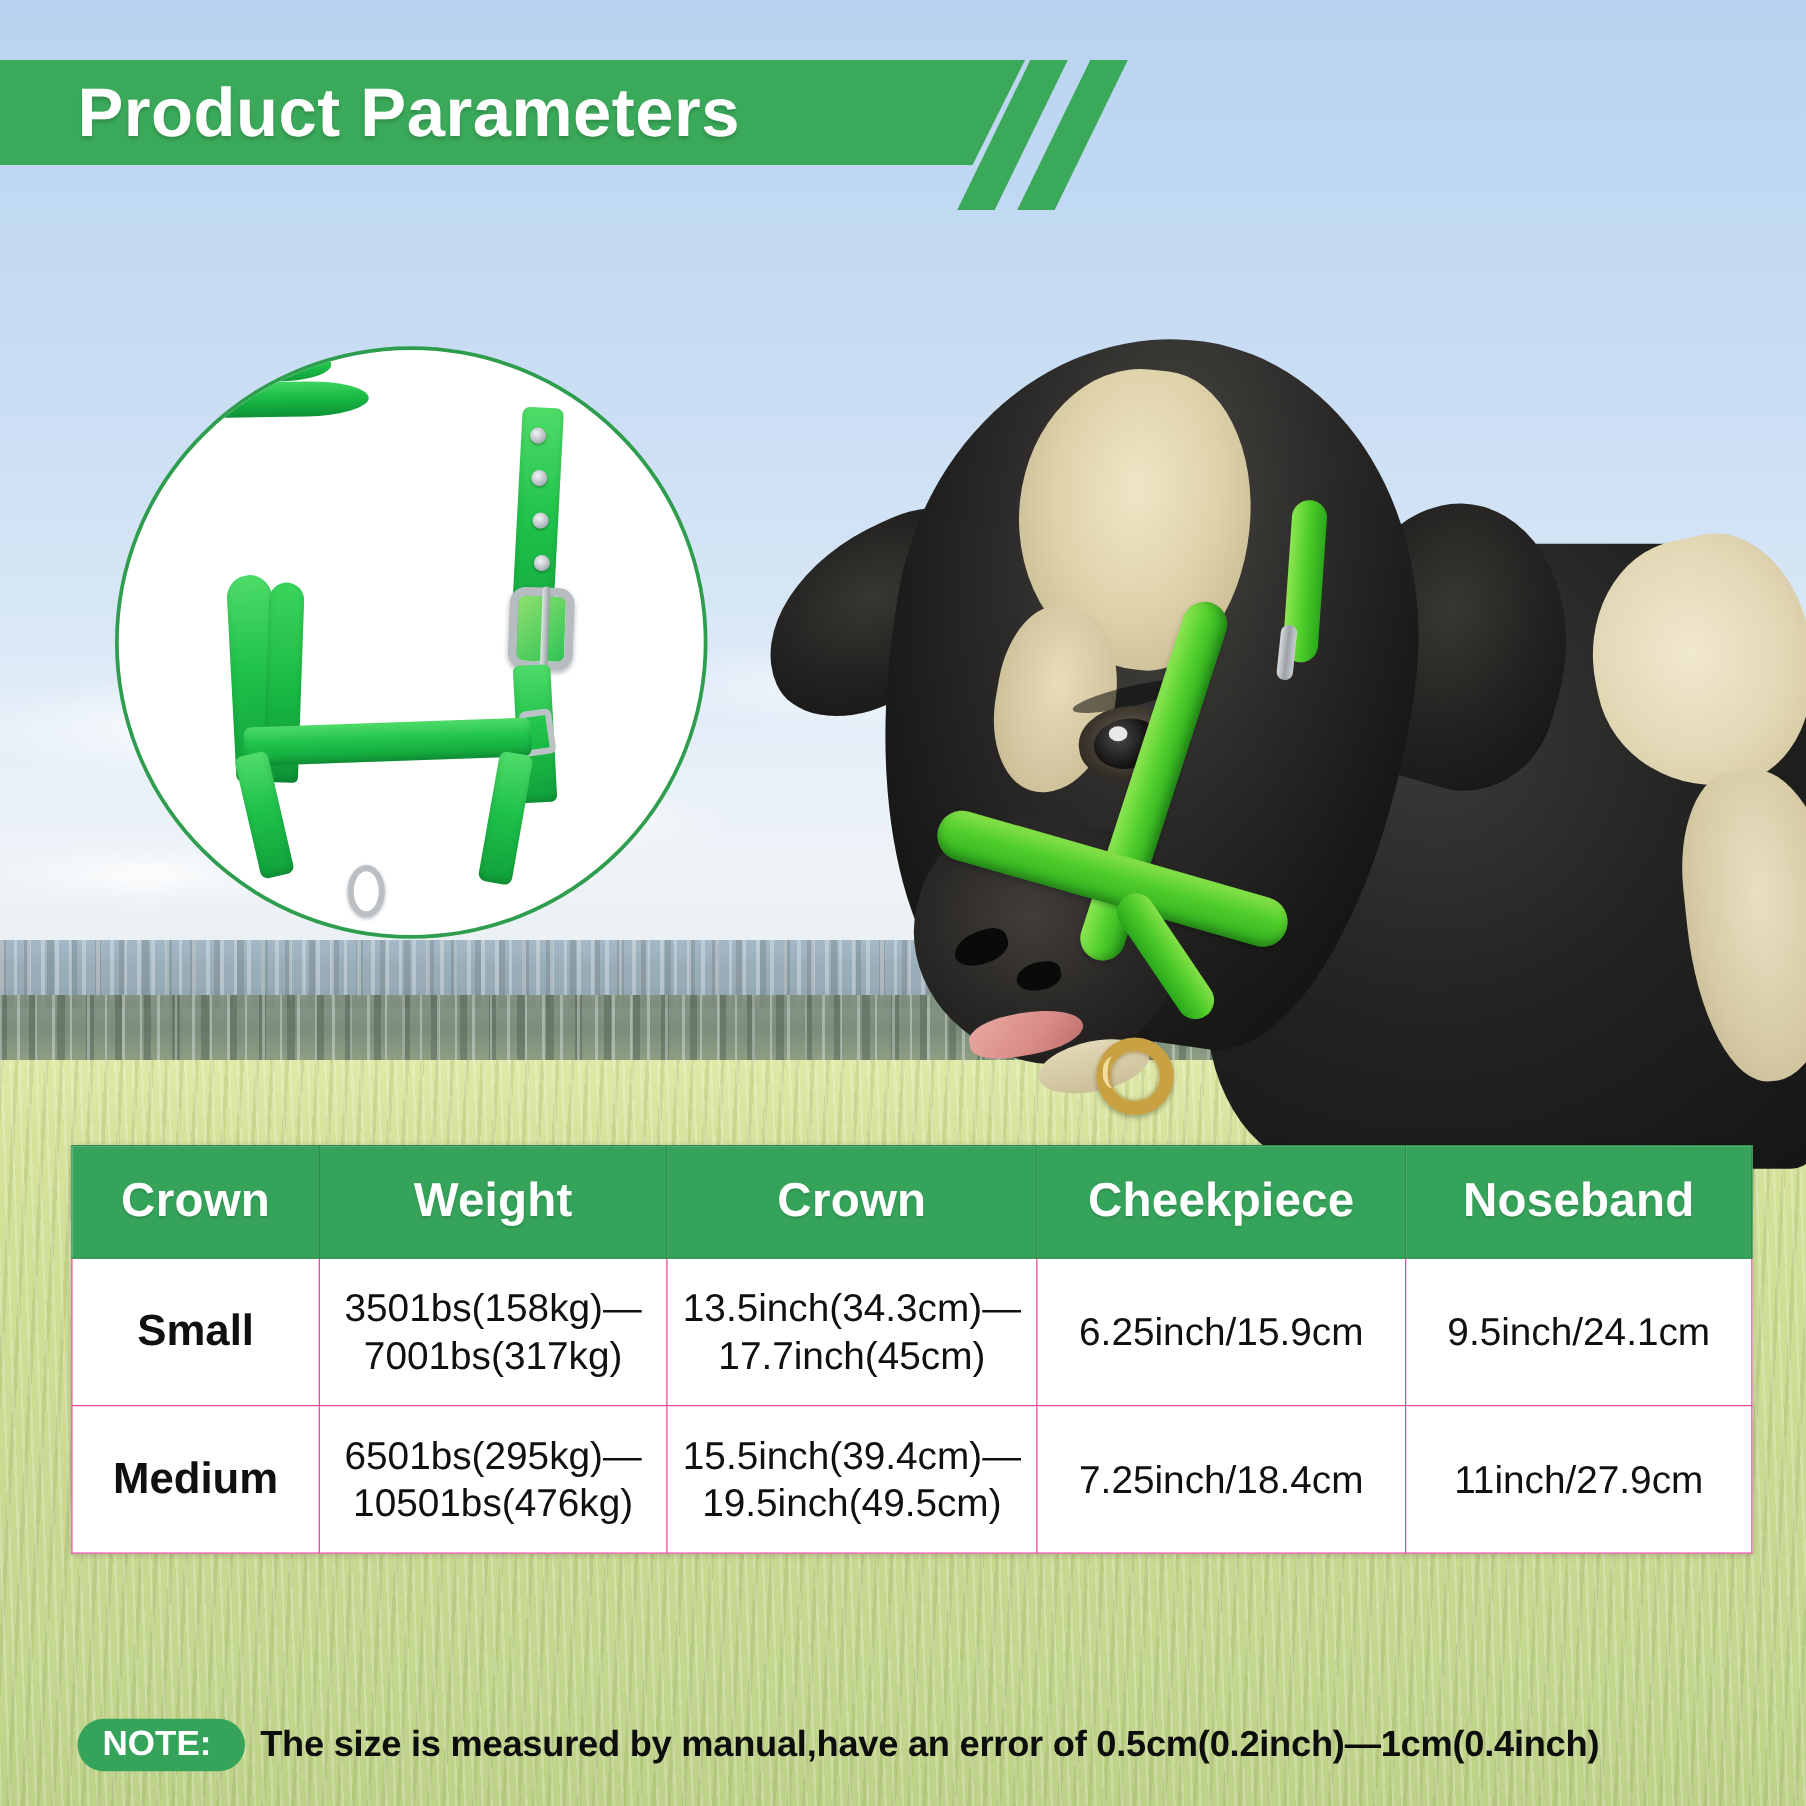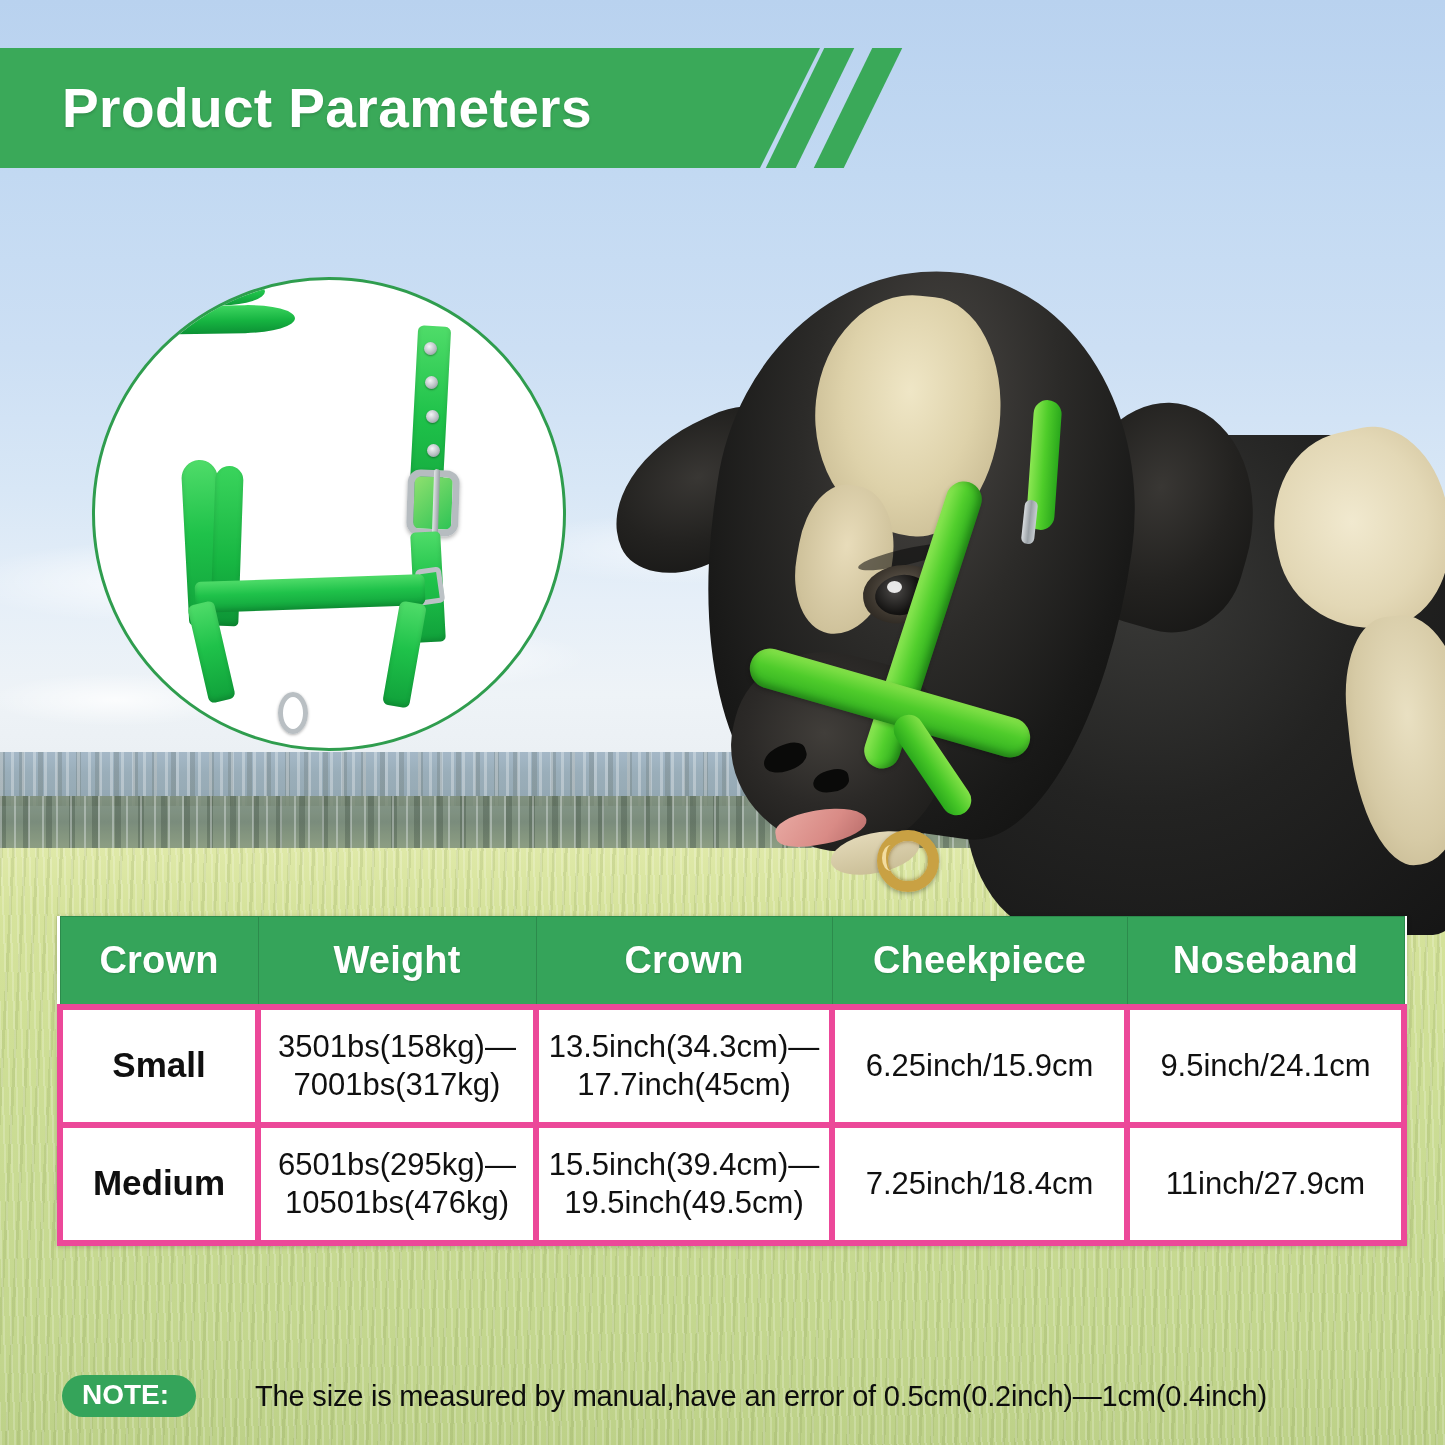--- a/index.html
+++ b/index.html
@@ -426,21 +426,21 @@
     width: 26px; height: 36px;
     border: 5px solid #bcc2c6;
     border-radius: 5px;
     transform: rotate(-8deg);
   }
 
   
   .banner {
     position: absolute;
     left: 0; top: 48px;
-    width: 820px; height: 120px;
+    width: 820px; height: 84px;
     background: #3aa959;
     clip-path: polygon(0 0, 820px 0, 760px 120px, 0 120px);
     display: flex;
     align-items: center;
   }
   .banner-title {
     color: #ffffff;
     font-size: 55px;
     font-weight: bold;
     letter-spacing: .4px;
@@ -480,21 +480,21 @@
     font-size: 38px;
     font-weight: bold;
     height: 90px;
     border: 1px solid #2c8b4c;
     text-align: center;
     vertical-align: middle;
     letter-spacing: .2px;
     text-shadow: 0 1px 2px rgba(0,0,0,.15);
   }
   .spec-table tbody td {
-    border: 6px solid #ec4899;
+    border: 1px solid #ec4899;
     height: 118px;
     text-align: center;
     vertical-align: middle;
     color: #101010;
     font-size: 31px;
     line-height: 1.22;
     padding: 0 6px;
     background: #ffffff;
     white-space: pre-line;
   }
@@ -518,24 +518,23 @@
     font-size: 28px;
     font-weight: bold;
     padding: 6px 27px 8px 20px;
     border-radius: 26px;
     line-height: 1;
     white-space: nowrap;
   }
   .note-text {
     color: #0d0d0d;
     font-size: 29px;
-    font-weight: normal;
+    font-weight: bold;
     white-space: nowrap;
     letter-spacing: -.2px;
-    margin-left: 47px;
   }
 </style>
 </head>
 <body>
 
 <div class="poster">
 
   <div class="bg-sky"></div>
   <div class="bg-clouds"></div>
   <div class="bg-far-hills"></div>

